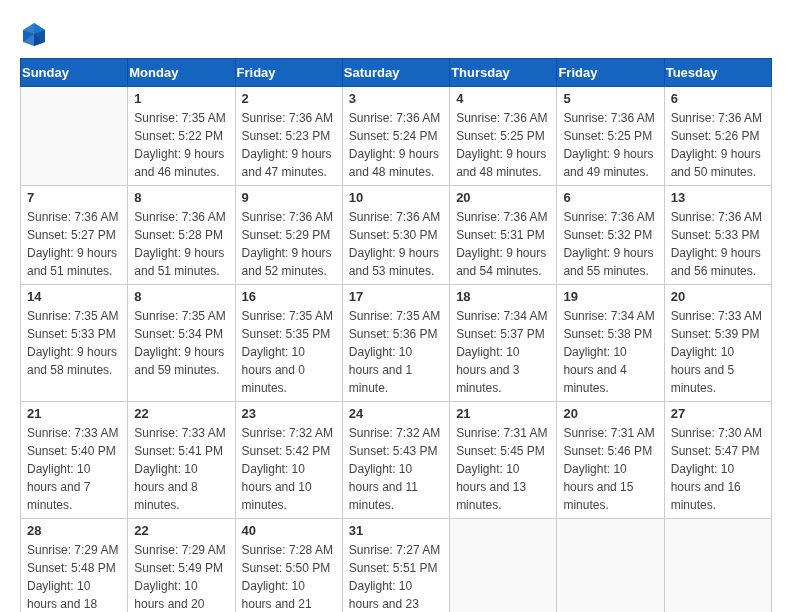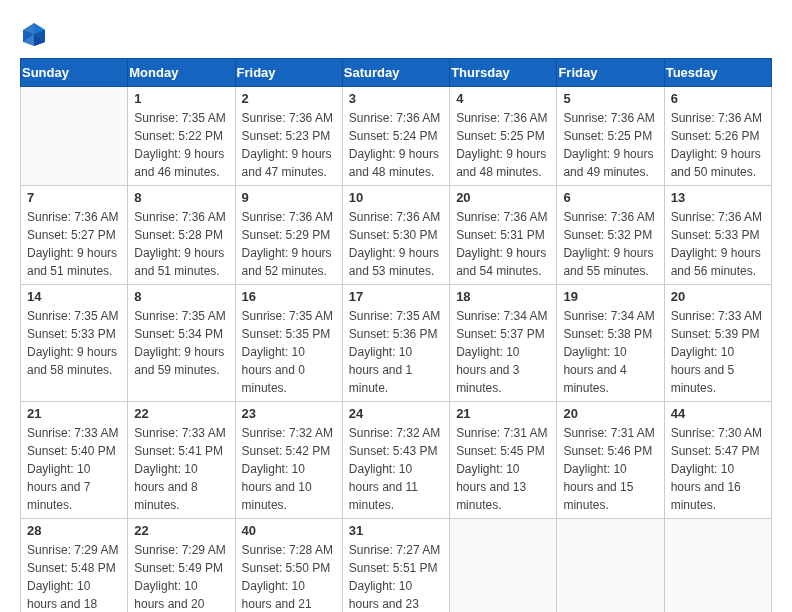--- a/index.html
+++ b/index.html
@@ -228,21 +228,21 @@
         </td>
         <td>
           <div class="day-number">21</div>
           <div class="day-info">Sunrise: 7:31 AM<br>Sunset: 5:45 PM<br>Daylight: 10 hours and 13 minutes.</div>
         </td>
         <td>
           <div class="day-number">20</div>
           <div class="day-info">Sunrise: 7:31 AM<br>Sunset: 5:46 PM<br>Daylight: 10 hours and 15 minutes.</div>
         </td>
         <td>
-          <div class="day-number">44</div>
+          <div class="day-number">27</div>
           <div class="day-info">Sunrise: 7:30 AM<br>Sunset: 5:47 PM<br>Daylight: 10 hours and 16 minutes.</div>
         </td>
       </tr>
       <tr>
         <td>
           <div class="day-number">28</div>
           <div class="day-info">Sunrise: 7:29 AM<br>Sunset: 5:48 PM<br>Daylight: 10 hours and 18 minutes.</div>
         </td>
         <td>
           <div class="day-number">22</div>

